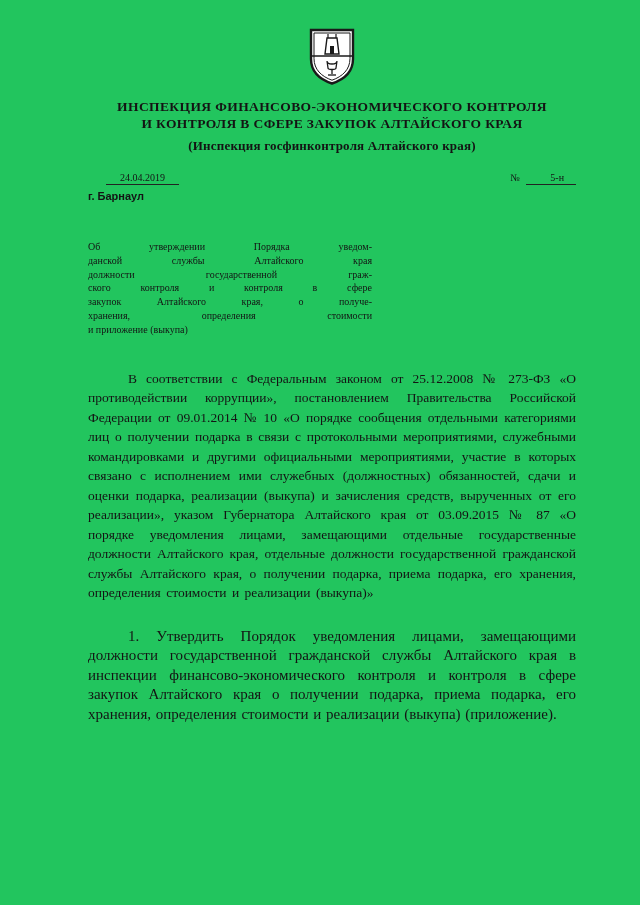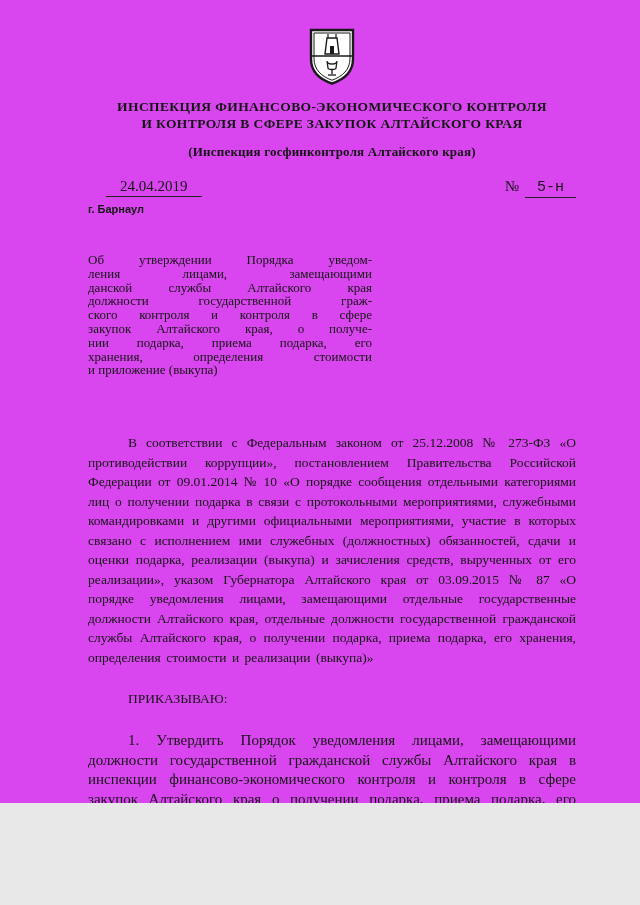--- a/index.html
+++ b/index.html
@@ -1,21 +1,21 @@
 <!DOCTYPE html>
 <html><head>
 <meta charset="utf-8">
 <style>
   html, body { margin: 0; padding: 0; background: #e8e8e8; }
   .page {
     position: relative;
     width: 640px;
-    height: 803px;
+    height: 905px;
     margin: 0 auto;
-    background: #d946ef;
+    background: #22c55e;
     color: #141414;
     font-family: "Liberation Serif", "DejaVu Serif", serif;
     box-sizing: border-box;
     padding: 26px 64px 4px 88px;
     overflow: hidden;
   }
   .emblem-wrap {
     text-align: center;
     margin-bottom: 8px;
   }
@@ -24,80 +24,79 @@
   .org-name {
     text-align: center;
     font-weight: bold;
     font-size: 13.5px;
     line-height: 17px;
     letter-spacing: 0.4px;
   }
   .org-name .sub {
     font-size: 13px;
     letter-spacing: 0.2px;
-    margin-top: 11px;
+    margin-top: 5px;
   }
 
   .doc-type {
     text-align: center;
     font-weight: bold;
     font-size: 17px;
     letter-spacing: 2px;
     margin-top: 16px;
     font-family: "Liberation Sans", sans-serif;
   }
 
   .date-row {
     display: flex;
     justify-content: space-between;
     align-items: baseline;
     margin-top: 18px;
-    font-size: 15px;
+    font-size: 10px;
     gap: 28px;
   }
   .date-value {
     border-bottom: 1px solid #222;
     padding: 0 14px 1px 14px;
     margin-left: 18px;
   }
   .number-group { white-space: nowrap; }
   .number-sign { padding-right: 6px; }
   .number-value {
     display: inline-block;
     border-bottom: 1px solid #222;
     padding: 0 12px 1px 12px;
     min-width: 26px;
-    text-align: left;
-    font-family: Liberation Mono, monospace;
+    text-align: right;
   }
 
   .city {
     text-align: left;
     font-family: "Liberation Sans", sans-serif;
     font-weight: bold;
     font-size: 11px;
     margin-top: 5px;
   }
 
   .subject {
     width: 284px;
     margin-top: 38px;
-    font-size: 13px;
+    font-size: 10px;
     line-height: 13.8px;
   }
   .subject .s-line {
     text-align: justify;
     text-align-last: justify;
   }
   .subject .s-line:last-child {
     text-align-last: left;
   }
 
   .body-par {
-    margin-top: 56px;
+    margin-top: 32px;
     font-size: 13.5px;
     line-height: 19.5px;
     text-align: justify;
     text-indent: 40px;
     word-spacing: 2px;
   }
 
   .order-word {
     margin-top: 24px;
     margin-left: 40px;
@@ -146,29 +145,26 @@
     <span class="date-value">24.04.2019</span>
     <span class="number-group">
       <span class="number-sign">№</span><span class="number-value">5-н</span>
     </span>
   </div>
 
   <div class="city">г. Барнаул</div>
 
   <div class="subject">
     <div class="s-line">Об утверждении Порядка уведом-</div>
-    <div class="s-line">ления лицами, замещающими</div>
     <div class="s-line">данской службы Алтайского края</div>
     <div class="s-line">должности государственной граж-</div>
     <div class="s-line">ского контроля и контроля в сфере</div>
     <div class="s-line">закупок Алтайского края, о получе-</div>
-    <div class="s-line">нии подарка, приема подарка, его</div>
     <div class="s-line">хранения, определения стоимости</div>
     <div class="s-line">и приложение (выкупа)</div>
   </div>
 
   <div class="body-par">В соответствии с Федеральным законом от 25.12.2008 № 273-ФЗ «О противодействии коррупции», постановлением Правительства Российской Федерации от 09.01.2014 № 10 «О порядке сообщения отдельными категориями лиц о получении подарка в связи с протокольными мероприятиями, служебными командировками и другими официальными мероприятиями, участие в которых связано с исполнением ими служебных (должностных) обязанностей, сдачи и оценки подарка, реализации (выкупа) и зачисления средств, вырученных от его реализации», указом Губернатора Алтайского края от 03.09.2015 № 87 «О порядке уведомления лицами, замещающими отдельные государственные должности Алтайского края, отдельные должности государственной гражданской службы Алтайского края, о получении подарка, приема подарка, его хранения, определения стоимости и реализации (выкупа)»</div>
 
-  <div class="order-word">ПРИКАЗЫВАЮ:</div>
 
   <div class="item-par">1. Утвердить Порядок уведомления лицами, замещающими должности государственной гражданской службы Алтайского края в инспекции финансово-экономического контроля и контроля в сфере закупок Алтайского края о получении подарка, приема подарка, его хранения, определения стоимости и реализации (выкупа) (приложение).</div>
 
 </div>
 
 </body></html>

